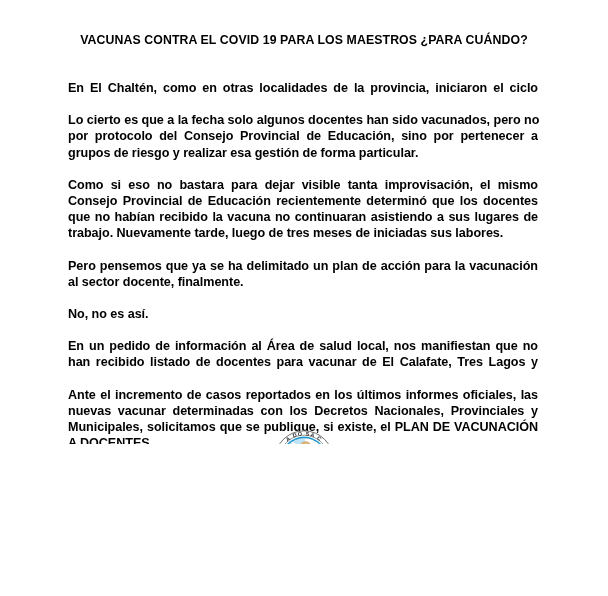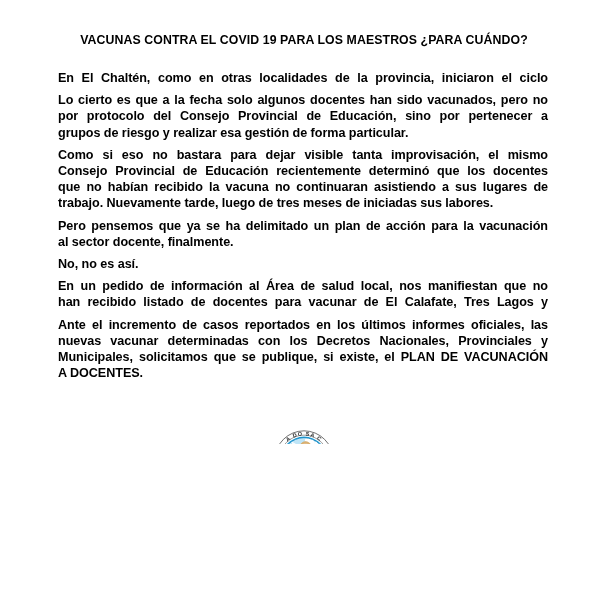--- a/index.html
+++ b/index.html
@@ -40,21 +40,21 @@
     top: 64px;
     left: 52px;
     width: 502px;
   }
   .para {
     font-size: 12.6px;
     font-weight: bold;
     line-height: 16.2px;
     text-align: justify;
     text-justify: inter-word;
-    margin: 6px;
+    margin: 16px;
     letter-spacing: -0.05px;
   }
   
   .para .ln {
     display: block;
     text-align: justify;
     text-align-last: justify;
     white-space: nowrap;
   }
   .para .ln.last {

